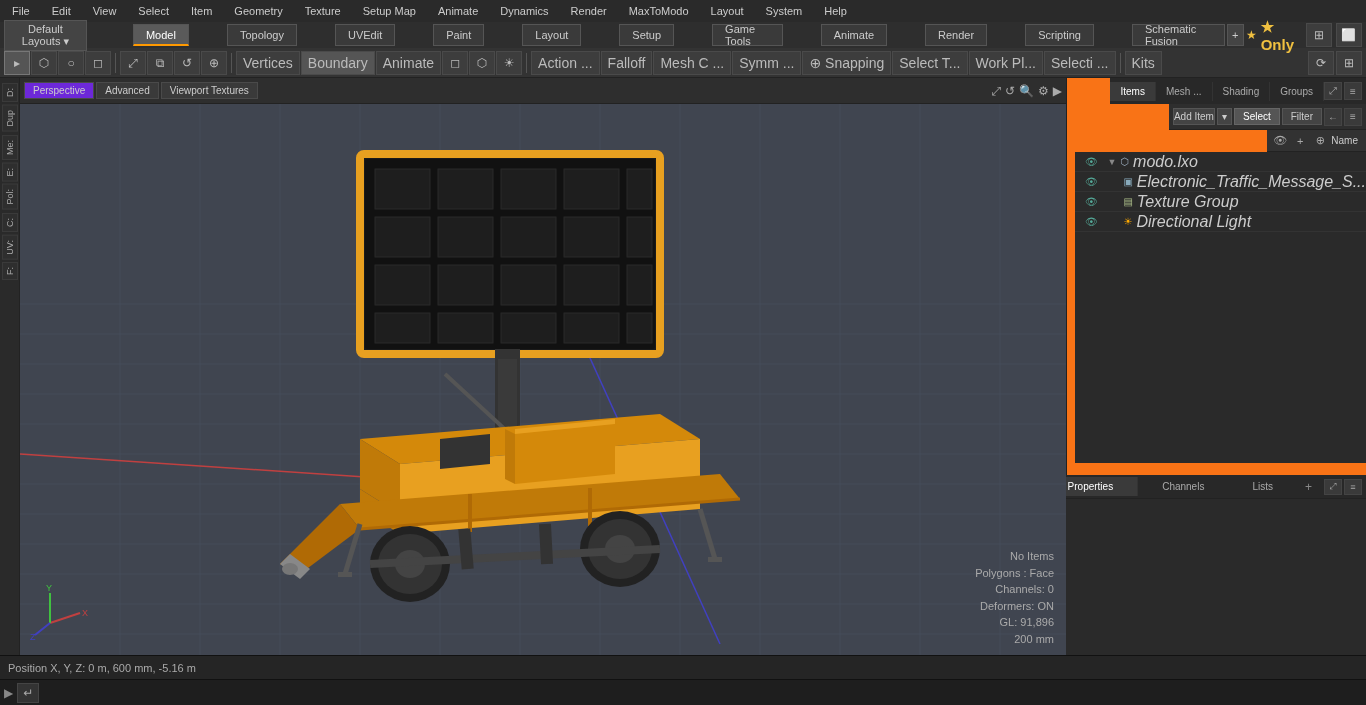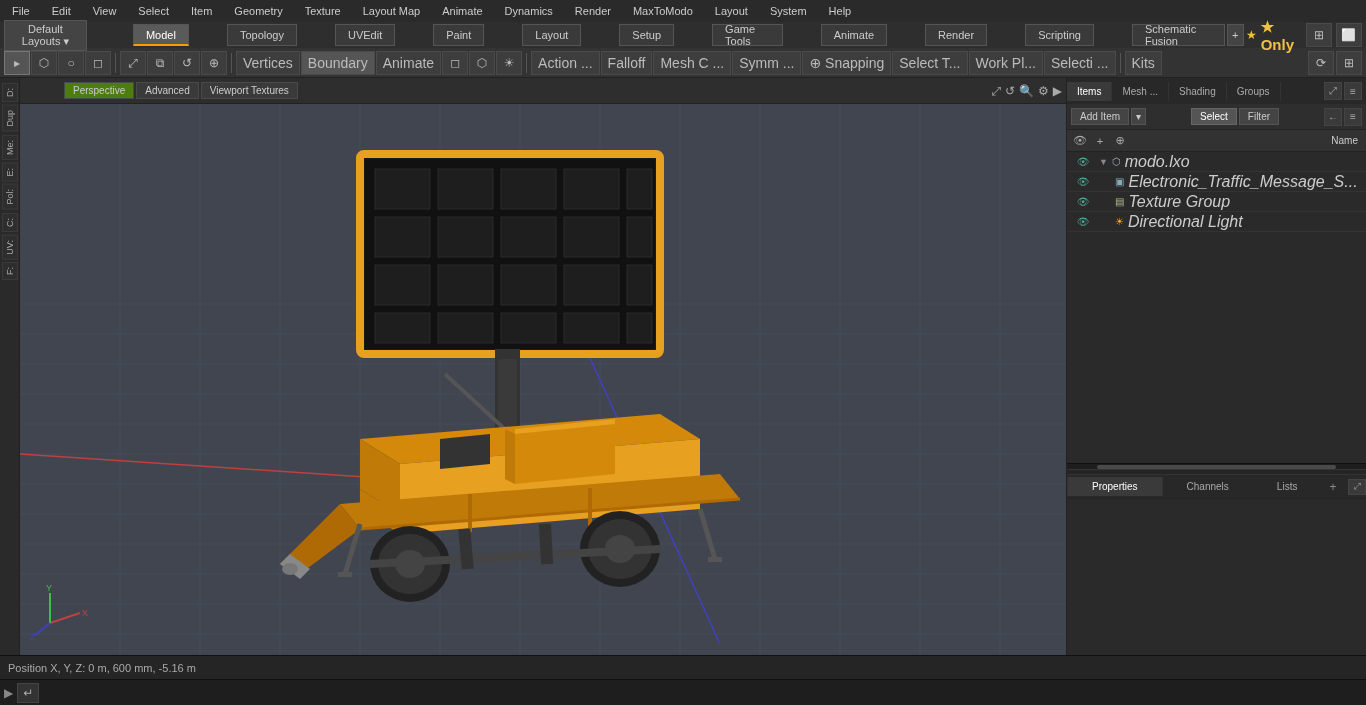--- a/index.html
+++ b/index.html
@@ -178,21 +178,21 @@
       border-bottom: 1px solid #222;
     }
     .viewport-tab {
       padding: 2px 8px;
       background: #3a3a3a;
       border: 1px solid #4a4a4a;
       color: #ccc;
       cursor: pointer;
       font-size: 10px;
     }
-    .viewport-tab.active { background: #4d7c0f; margin-left: 40px; }
+    .viewport-tab.active { background: #6d28d9; }
     .viewport-icons {
       margin-left: auto;
       display: flex;
       gap: 4px;
       align-items: center;
     }
     .vp-icon {
       color: #aaa;
       cursor: pointer;
       font-size: 12px;
@@ -223,24 +223,25 @@
     }
     #viewport-axes {
       position: absolute;
       bottom: 10px;
       left: 10px;
     }
 
     
     #right-panel {
       width: 300px;
-      background: #ef4444;
+      background: #f97316;
       display: flex;
       flex-direction: column;
       border-left: 1px solid #222;
+      align-items: flex-end;
     }
     #right-panel-tabs {
       display: flex;
       background: #282828;
       height: 26px;
       align-items: center;
     }
     .rp-tab {
       padding: 4px 10px;
       font-size: 10px;
@@ -278,21 +279,21 @@
       height: 26px;
       background: #2e2e2e;
       padding: 0 4px;
       gap: 2px;
       border-bottom: 1px solid #222;
     }
     #add-item-btn {
       background: #444;
       border: 1px solid #555;
       color: #ccc;
-      padding: 2px 8px;
+      padding: 2px 0;
       font-size: 10px;
       cursor: pointer;
     }
     #add-item-dropdown {
       background: #444;
       border: 1px solid #555;
       color: #ccc;
       padding: 2px 4px;
       font-size: 10px;
       cursor: pointer;
@@ -511,21 +512,21 @@
 <body>
 
 <div id="menu-bar">
   <span class="menu-item">File</span>
   <span class="menu-item">Edit</span>
   <span class="menu-item">View</span>
   <span class="menu-item">Select</span>
   <span class="menu-item">Item</span>
   <span class="menu-item">Geometry</span>
   <span class="menu-item">Texture</span>
-  <span class="menu-item">Layout Map</span>
+  <span class="menu-item">Setup Map</span>
   <span class="menu-item">Animate</span>
   <span class="menu-item">Dynamics</span>
   <span class="menu-item">Render</span>
   <span class="menu-item">MaxToModo</span>
   <span class="menu-item">Layout</span>
   <span class="menu-item">System</span>
   <span class="menu-item">Help</span>
 </div>
 
 <div id="layout-bar">
@@ -725,20 +726,28 @@
         <polygon points="355,300 455,290 455,285 355,295" fill="#e8a020"></polygon>
 
         <polygon points="280,305 330,300 330,330 280,335" fill="#333"></polygon>
 
         <line x1="200" y1="390" x2="185" y2="440" stroke="#555" stroke-width="5"></line>
         <rect x="178" y="438" width="14" height="5" fill="#555"></rect>
         <line x1="540" y1="375" x2="555" y2="425" stroke="#555" stroke-width="5"></line>
         <rect x="548" y="423" width="14" height="5" fill="#555"></rect>
       </svg>
 
+      <div id="viewport-status">
+        <div>No Items</div>
+        <div>Polygons : Face</div>
+        <div>Channels: 0</div>
+        <div>Deformers: ON</div>
+        <div>GL: 91,896</div>
+        <div>200 mm</div>
+      </div>
 
       <div id="viewport-axes">
         <svg width="60" height="60">
           <line x1="20" y1="40" x2="50" y2="30" stroke="#c04040" stroke-width="2"></line>
           <text x="52" y="33" fill="#c04040" font-size="9">X</text>
           <line x1="20" y1="40" x2="20" y2="10" stroke="#40c040" stroke-width="2"></line>
           <text x="16" y="8" fill="#40c040" font-size="9">Y</text>
           <line x1="20" y1="40" x2="5" y2="52" stroke="#4040c0" stroke-width="2"></line>
           <text x="0" y="57" fill="#4040c0" font-size="9">Z</text>
         </svg>

